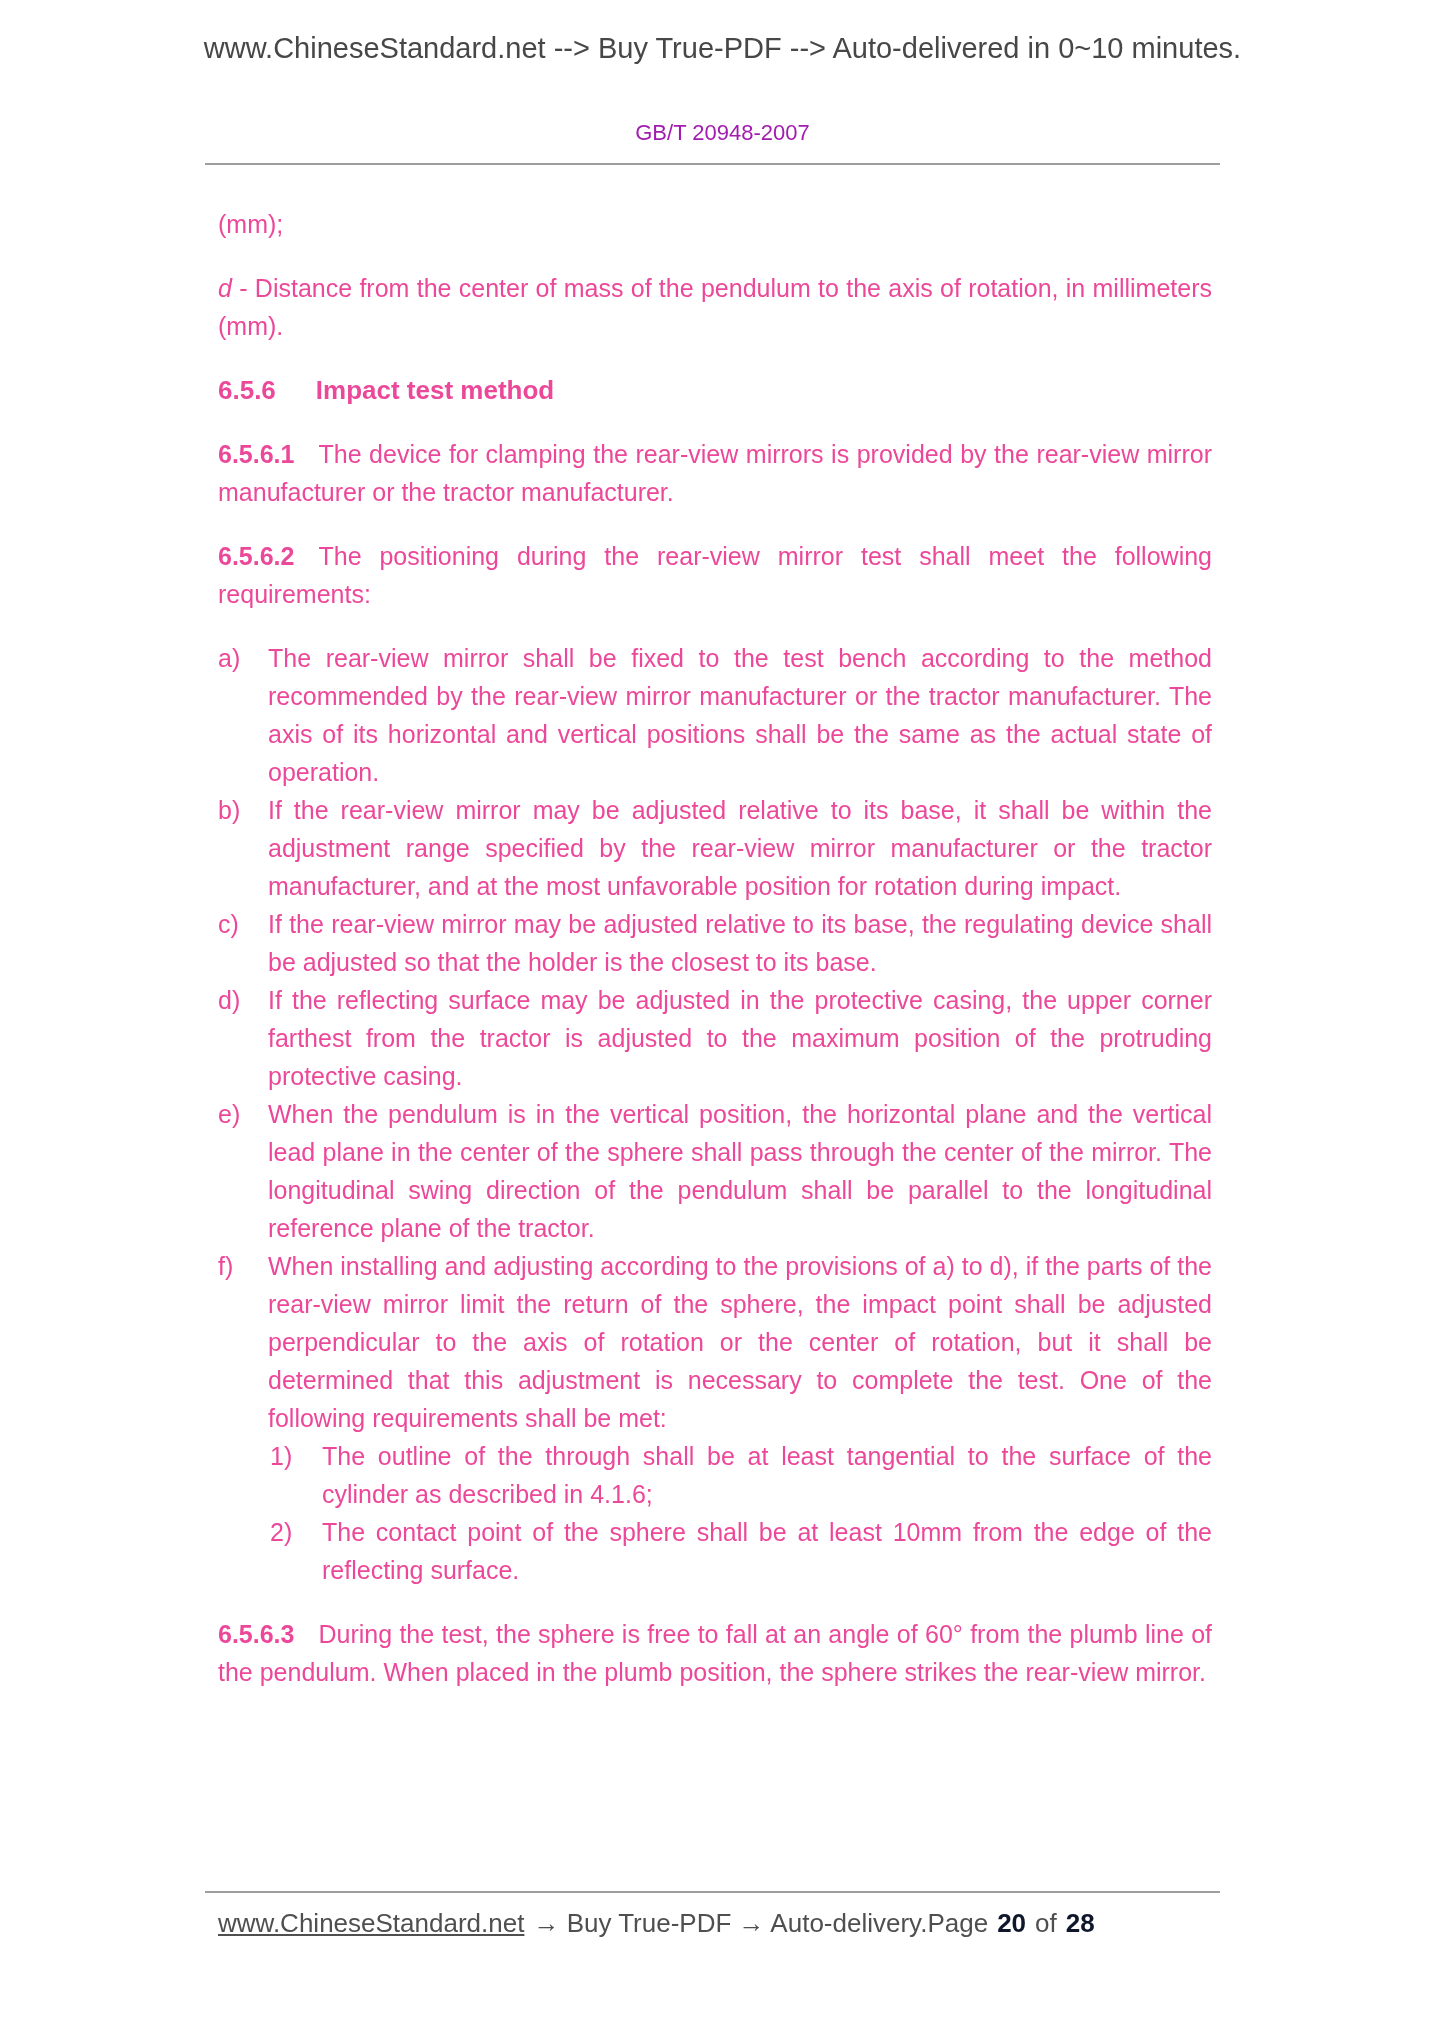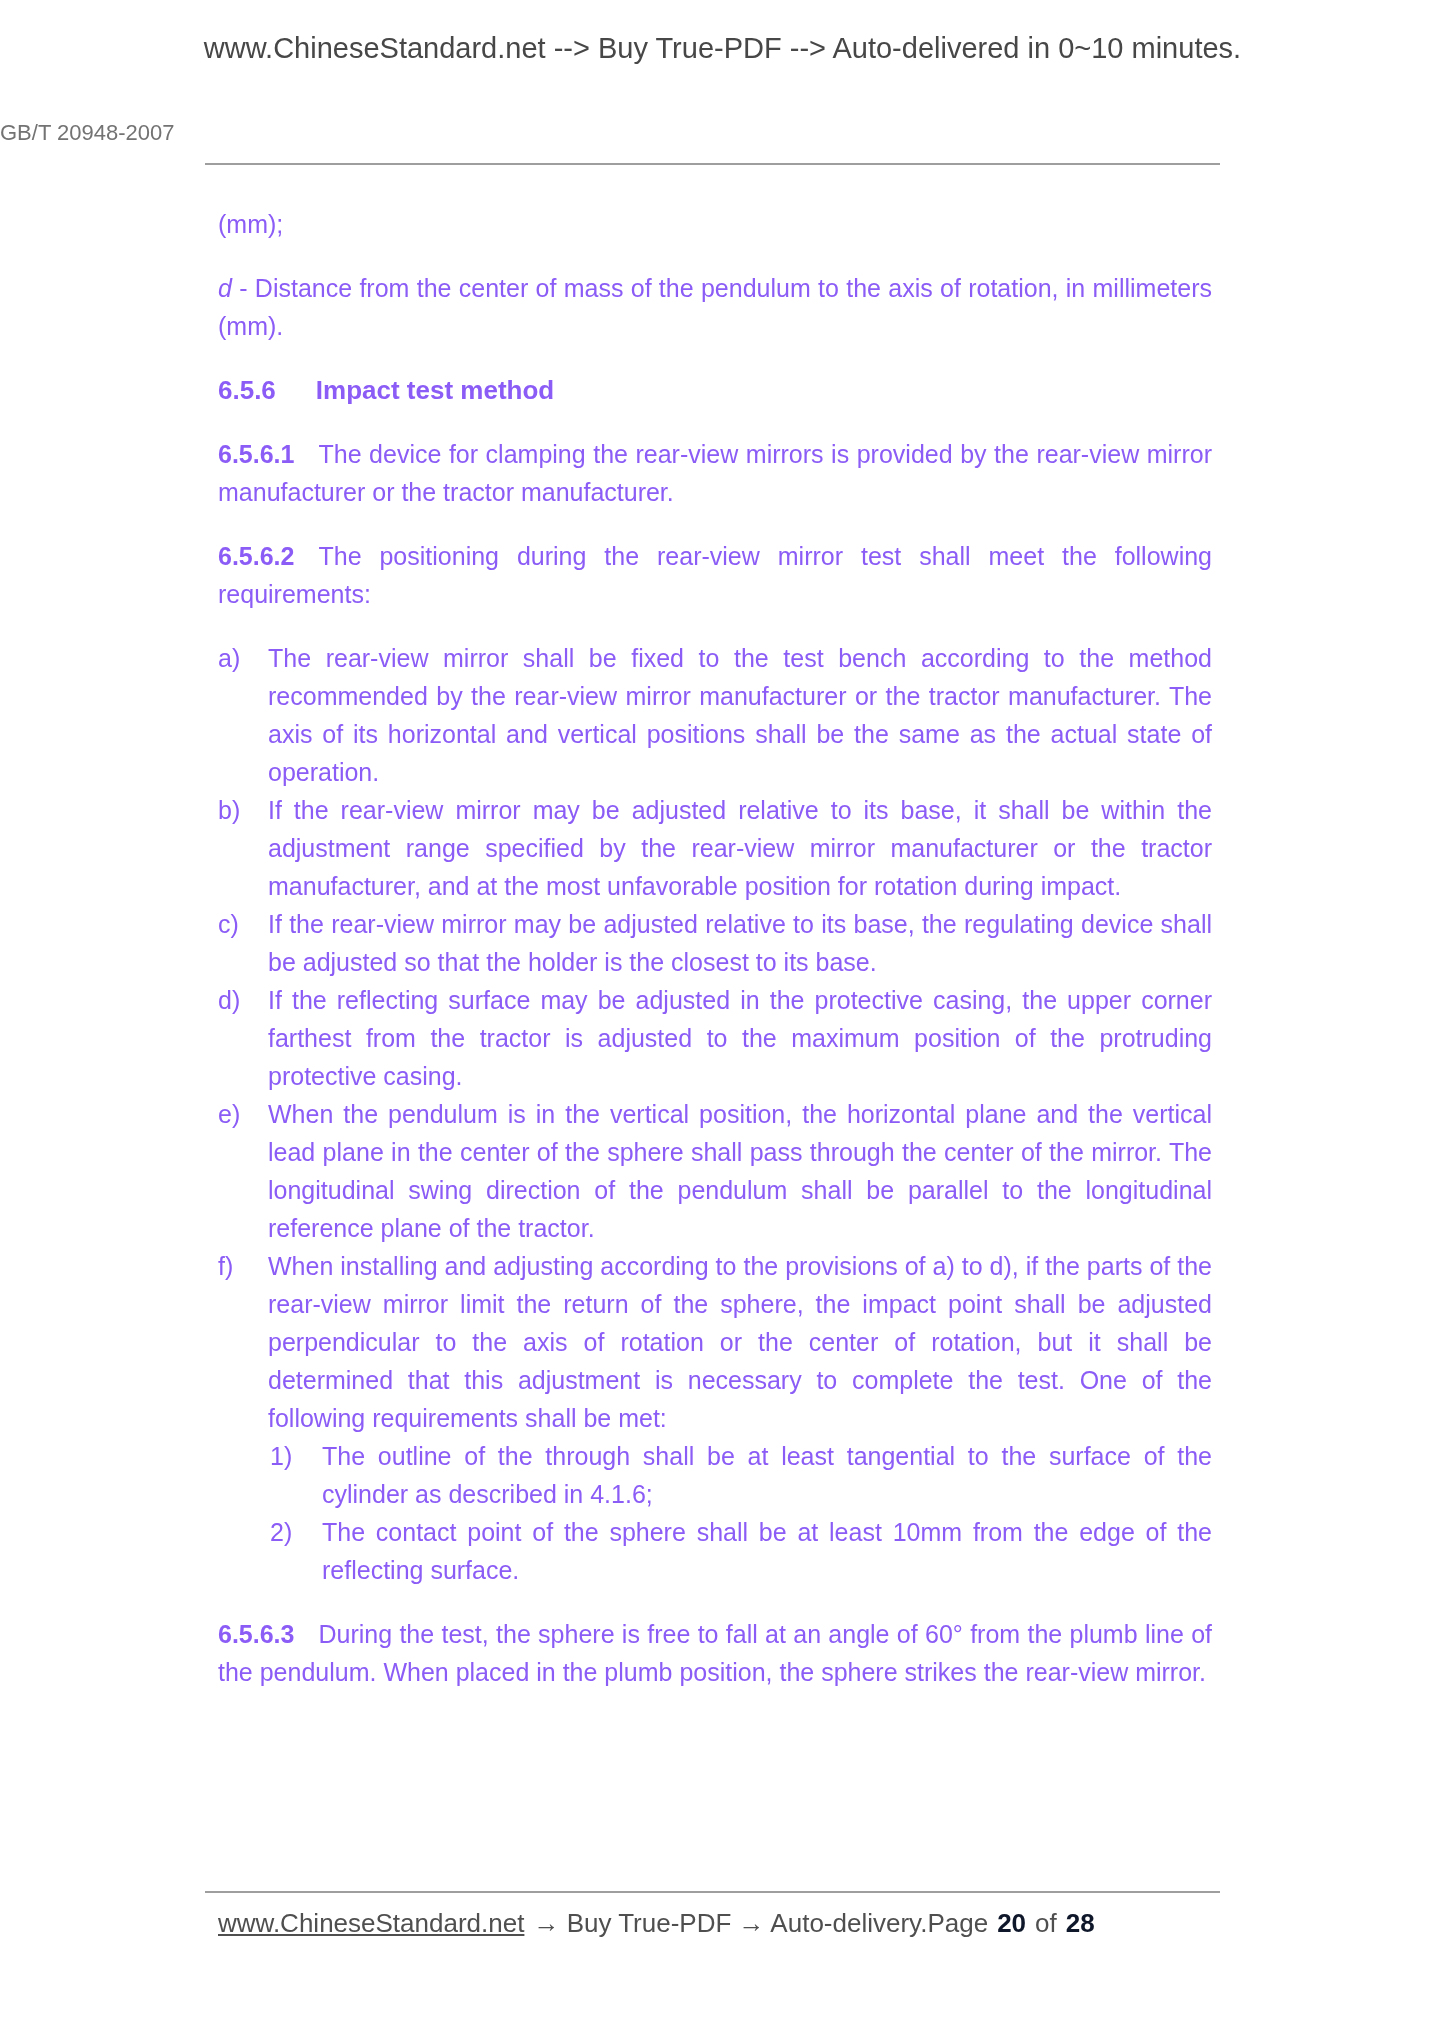--- a/index.html
+++ b/index.html
@@ -15,36 +15,36 @@
   }
   .top-banner {
     padding-top: 32px;
     text-align: center;
     font-size: 29px;
     color: #474747;
     letter-spacing: 0px;
   }
   .doc-number {
     margin-top: 55px;
-    text-align: left;
+    text-align: center;
     font-size: 22px;
-    color: #737373;
+    color: #a21caf;
   }
   .rule {
     border-top: 2px solid #9e9e9e;
     height: 0;
   }
   .rule-top {
     margin: 17px 225px 0 205px;
   }
   .content {
     margin: 40px 233px 0 218px;
     font-size: 25px;
     line-height: 38px;
-    color: #8b5cf6;
+    color: #ec4899;
   }
   .block { margin-bottom: 26px; }
   p.just { text-align: justify; }
   .sec-head {
     font-weight: bold;
     font-size: 26px;
     margin-top: 24px;
     margin-bottom: 26px;
   }
   .head-num { margin-right: 40px; }

